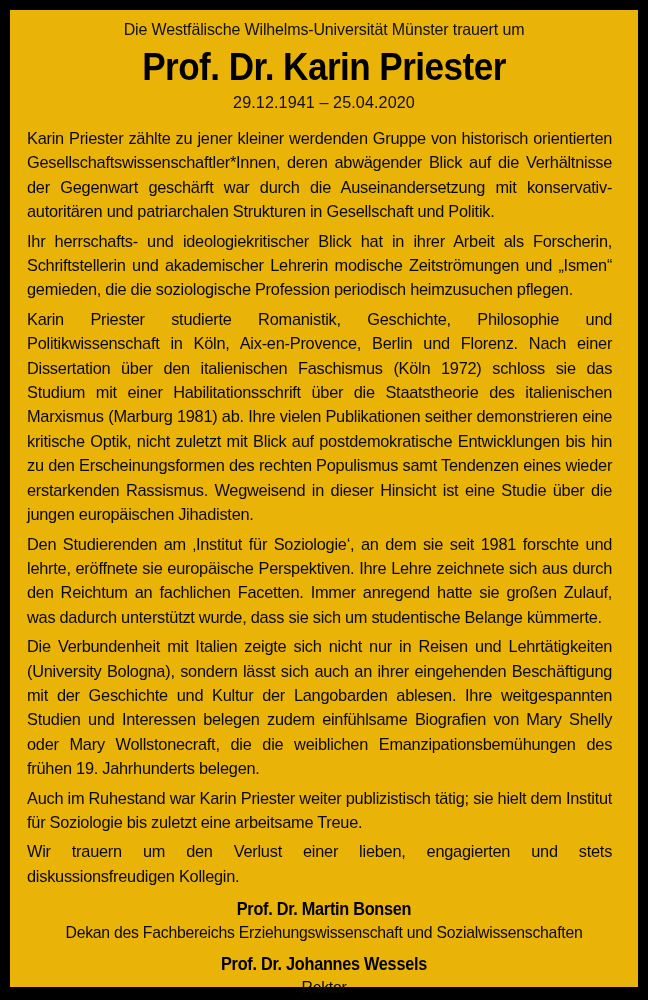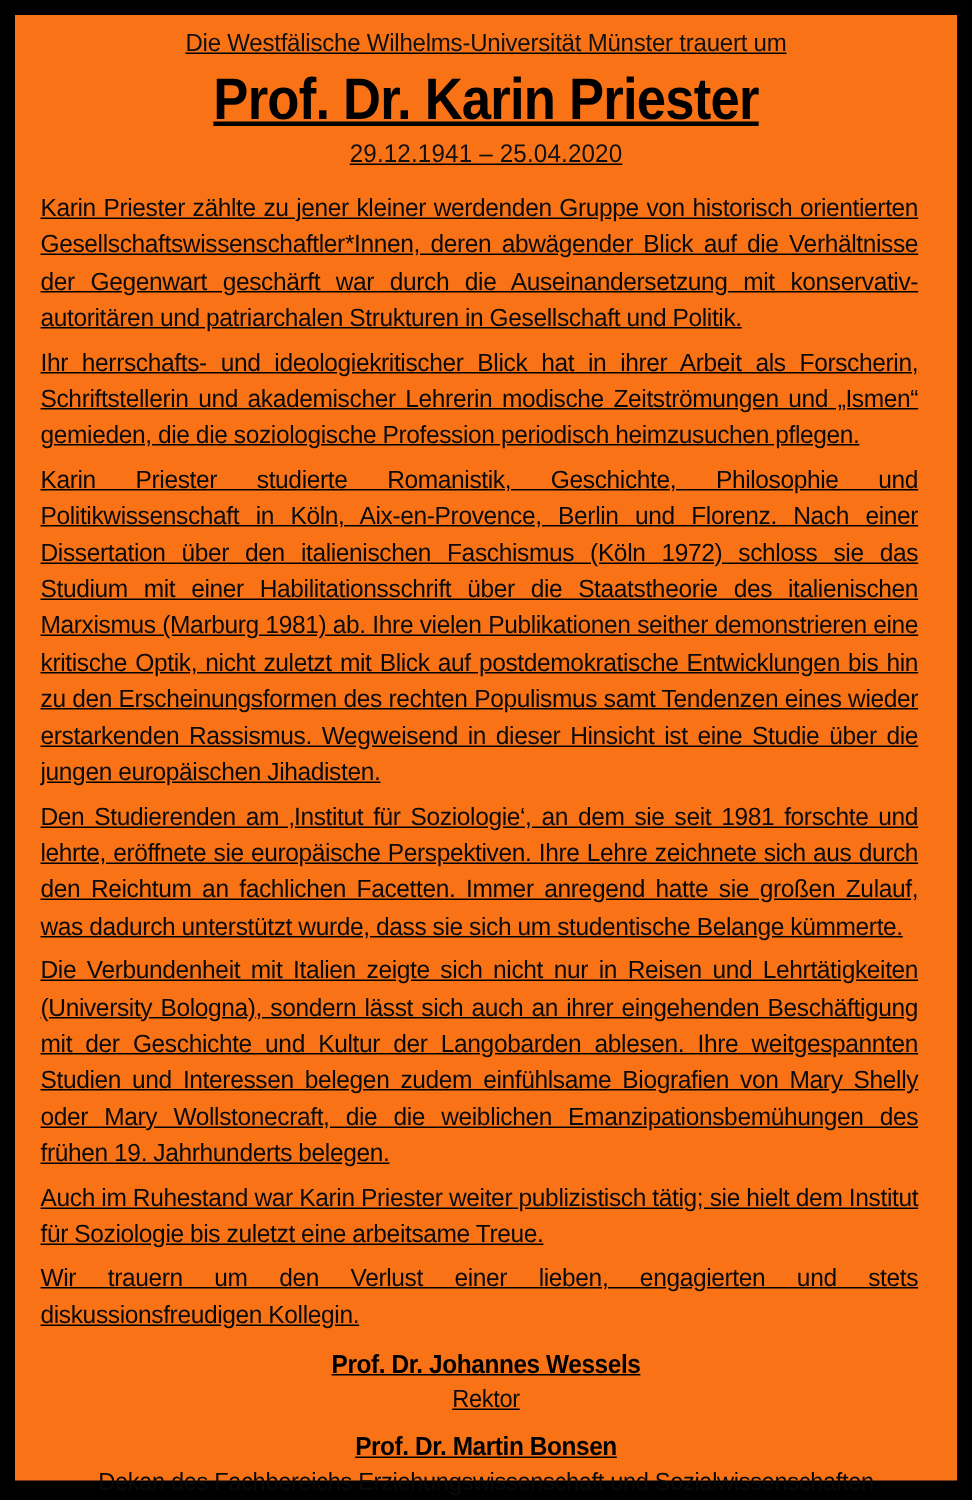--- a/index.html
+++ b/index.html
@@ -21,24 +21,23 @@
     box-sizing: border-box;
     width: 648px;
     height: 1000px;
     background: #000000;
     padding: 10px 10px 13px 10px;
   }
   #sheet {
     box-sizing: border-box;
     width: 100%;
     height: 100%;
-    background: #f97316;
+    background: #eab308;
     padding: 9px 17px 6px 17px;
     position: relative;
-    text-decoration: underline;
   }
 
   
   .header {
     text-align: center;
   }
   .intro-line {
     font-size: 16.5px;
     line-height: 21px;
     letter-spacing: -0.15px;
@@ -136,24 +135,24 @@
       <p>Ihr herrschafts- und ideologiekritischer Blick hat in ihrer Arbeit als Forscherin, Schriftstellerin und akademischer Lehrerin modische Zeitströmungen und „Ismen“ gemieden, die die soziologische Profession periodisch heimzusuchen pflegen.</p>
       <p>Karin Priester studierte Romanistik, Geschichte, Philosophie und Politikwissenschaft in Köln, Aix-en-Provence, Berlin und Florenz. Nach einer Dissertation über den italienischen Faschismus (Köln 1972) schloss sie das Studium mit einer Habilitationsschrift über die Staatstheorie des italienischen Marxismus (Marburg 1981) ab. Ihre vielen Publikationen seither demonstrieren eine kritische Optik, nicht zuletzt mit Blick auf postdemokratische Entwicklungen bis hin zu den Erscheinungsformen des rechten Populismus samt Tendenzen eines wieder erstarkenden Rassismus. Wegweisend in dieser Hinsicht ist eine Studie über die jungen europäischen Jihadisten.</p>
       <p>Den Studierenden am ‚Institut für Soziologie‘, an dem sie seit 1981 forschte und lehrte, eröffnete sie europäische Perspektiven. Ihre Lehre zeichnete sich aus durch den Reichtum an fachlichen Facetten. Immer anregend hatte sie großen Zulauf, was dadurch unterstützt wurde, dass sie sich um studentische Belange kümmerte.</p>
       <p>Die Verbundenheit mit Italien zeigte sich nicht nur in Reisen und Lehrtätigkeiten (University Bologna), sondern lässt sich auch an ihrer eingehenden Beschäftigung mit der Geschichte und Kultur der Langobarden ablesen. Ihre weitgespannten Studien und Interessen belegen zudem einfühlsame Biografien von Mary Shelly oder Mary Wollstonecraft, die die weiblichen Emanzipationsbemühungen des frühen 19. Jahrhunderts belegen.</p>
       <p>Auch im Ruhestand war Karin Priester weiter publizistisch tätig; sie hielt dem Institut für Soziologie bis zuletzt eine arbeitsame Treue.</p>
       <p>Wir trauern um den Verlust einer lieben, engagierten und stets diskussionsfreudigen Kollegin.</p>
     </div>
 
     <div class="signatures">
       <div class="signature-block">
+        <div class="signatory-name">Prof. Dr. Martin Bonsen</div>
+        <div class="signatory-role">Dekan des Fachbereichs Erziehungswissenschaft und Sozialwissenschaften</div>
+      </div>
+      <div class="signature-block">
         <div class="signatory-name">Prof. Dr. Johannes Wessels</div>
         <div class="signatory-role">Rektor</div>
-      </div>
-      <div class="signature-block">
-        <div class="signatory-name">Prof. Dr. Martin Bonsen</div>
-        <div class="signatory-role">Dekan des Fachbereichs Erziehungswissenschaft und Sozialwissenschaften</div>
       </div>
 
     </div>
 
   </div>
 </div>
 
 </body></html>

